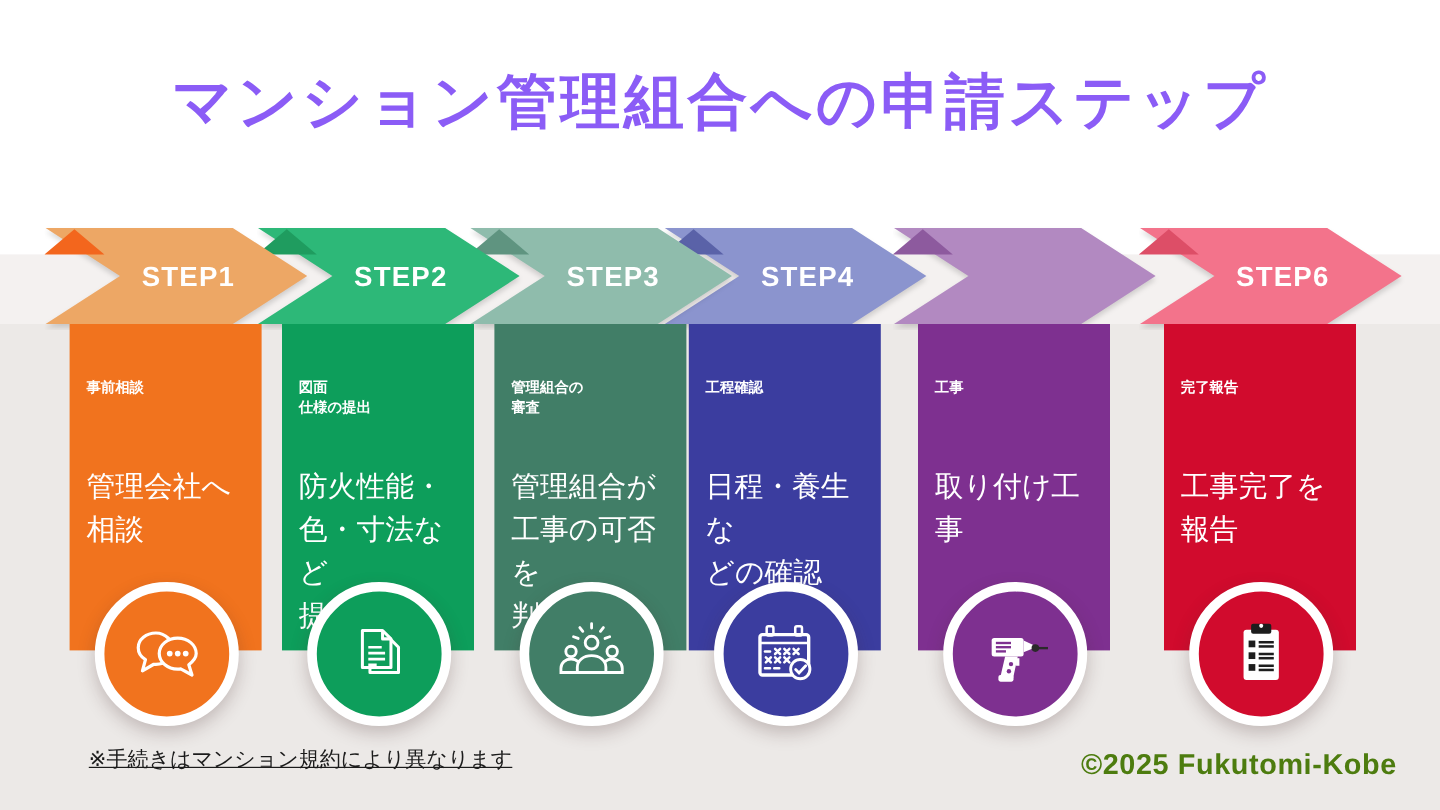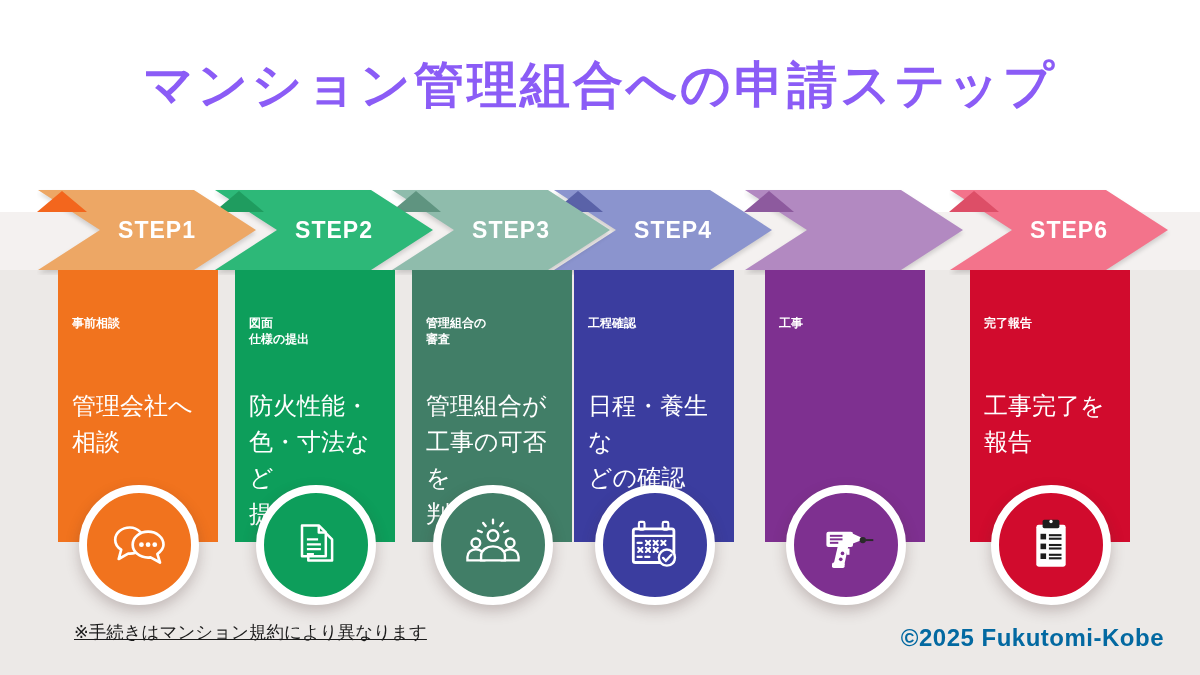--- a/index.html
+++ b/index.html
@@ -200,20 +200,21 @@
           </svg>
     </div>
   </div>
       <div class="step" style="left: 744px; z-index: 16; --band: #B289C1; --fold: #8D5A9E; --col: #7E3090;">
     <svg class="band-svg" width="222" height="90" viewBox="0 0 222 90">
       <polygon class="band" points="1,5 157,5 219,45 157,85 1,85 63,45"></polygon>
       <polygon class="fold" points="0,27 25,6 50,27"></polygon>
     </svg>
     <div class="column">
       <div class="col-heading">工事</div>
+      <div class="col-body">取り付け工事</div>
     </div>
     <div class="icon-circle">
       <svg class="icon-svg" viewBox="0 0 100 100">
             <use href="#drill-icon"></use>
           </svg>
     </div>
   </div>
       <div class="step" style="left: 949px; z-index: 15; --band: #F3738B; --fold: #DD4E67; --col: #D10B2D;">
     <svg class="band-svg" width="222" height="90" viewBox="0 0 222 90">
       <polygon class="band" points="1,5 157,5 219,45 157,85 1,85 63,45"></polygon>
@@ -227,14 +228,14 @@
     </div>
     <div class="icon-circle">
       <svg class="icon-svg" viewBox="0 0 100 100">
             <use href="#clipboard-icon"></use>
           </svg>
     </div>
   </div>
     </div>
 
   <div class="note" style="color: rgb(27, 27, 27); text-decoration: underline;">※手続きはマンション規約により異なります</div>
-  <div class="copyright" style="color: #0369a1;">©2025 Fukutomi-Kobe</div>
+  <div class="copyright" style="color: #4d7c0f;">©2025 Fukutomi-Kobe</div>
 </div>
 
 </body></html>

